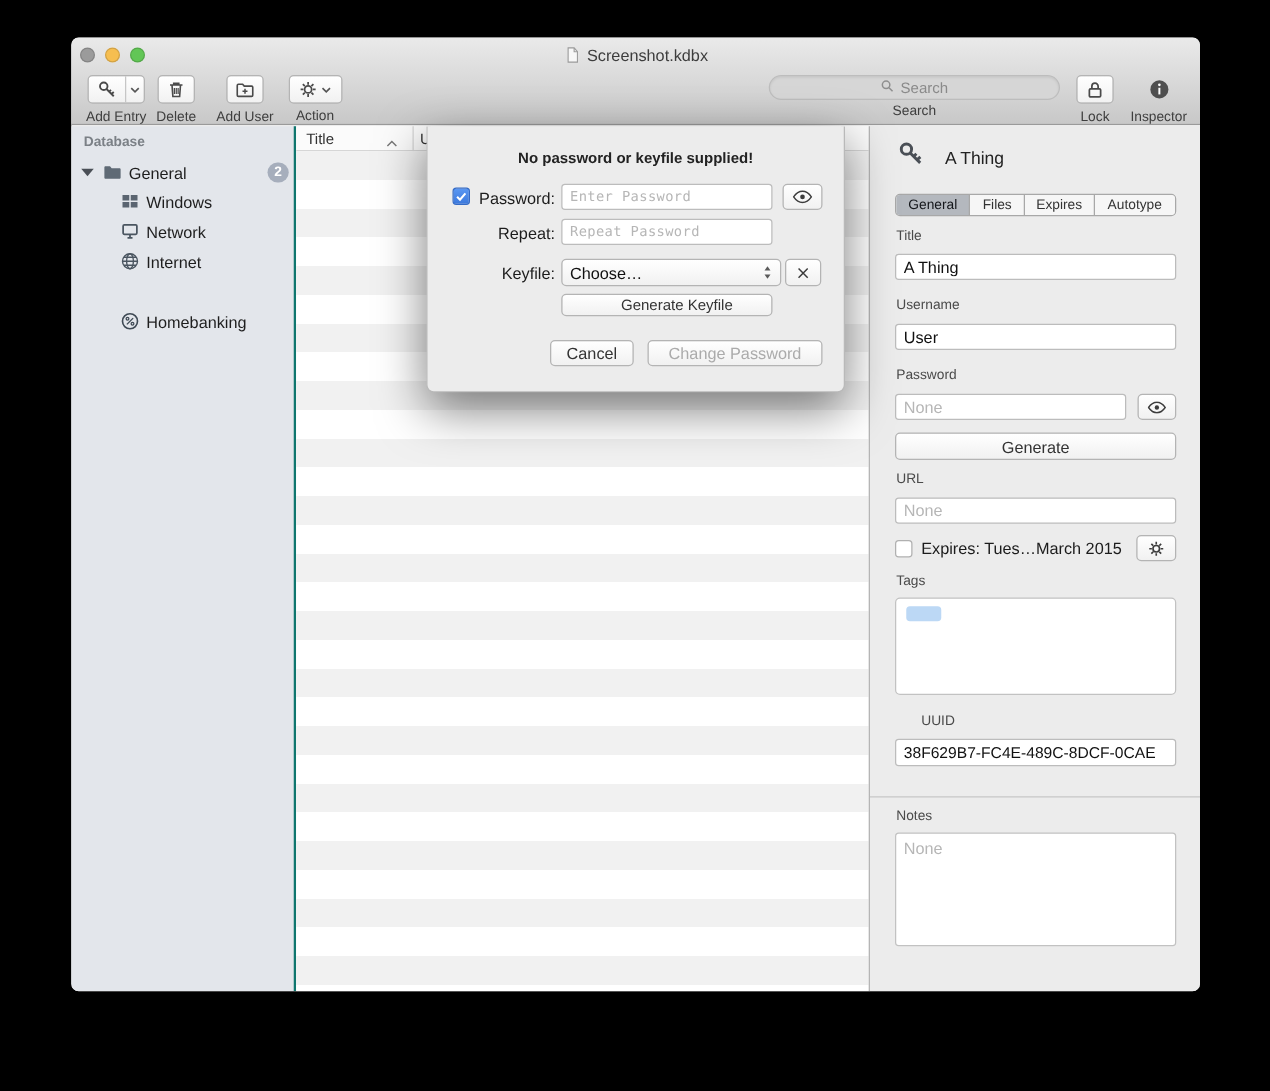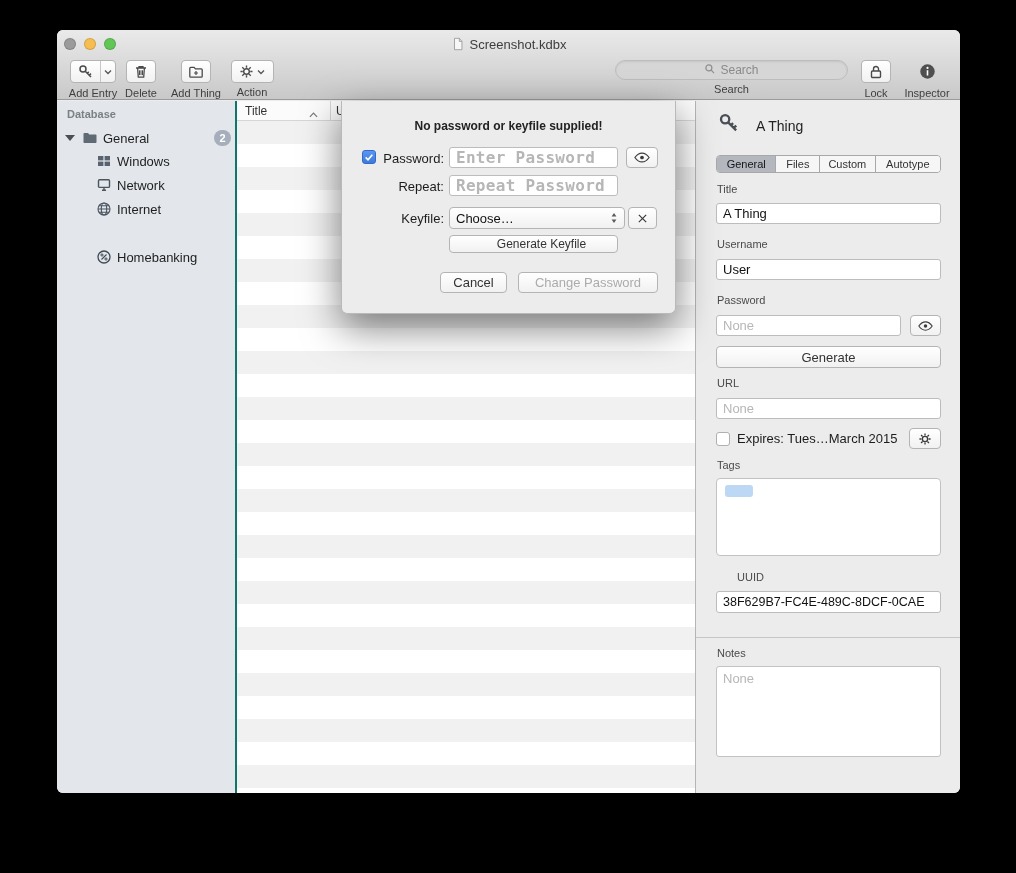--- a/index.html
+++ b/index.html
@@ -84,21 +84,21 @@
                font-size:13px; color:#111; padding:4px 6px; resize:none; outline:none; }
   .notesarea::placeholder { color:#b6b6b6; }
   .sep { position:absolute; left:0; width:265px; height:1px; background:#c6c6c6; }
 
   
   .sheet { position:absolute; left:284px; top:71px; width:335px; height:213px; background:#ececec;
            border:1px solid #b9b9b9; border-top:none; border-radius:0 0 6px 6px;
            box-shadow:0 14px 38px rgba(0,0,0,.5); z-index:50; }
   .sheet-msg { position:absolute; left:0; right:0; top:18px; text-align:center; font-size:12px; font-weight:bold; color:#222; }
   .sheet-label { position:absolute; width:66px; text-align:right; font-size:13px; color:#1c1c1c; }
-  .mono-field { font-family:"DejaVu Sans Mono",monospace; font-size:16px; letter-spacing:.3px;font-weight:bold; }
+  .mono-field { font-family:"DejaVu Sans Mono",monospace; font-size:11px; letter-spacing:.3px; }
   .popup { position:absolute; display:flex; align-items:center; font-size:13px; color:#111; padding:0 6px; }
   .popup .pop-arrows { margin-left:auto; }
   .popup svg { width:8px; height:12px; display:block; }
   .btn.disabled { color:#ababab; }
 </style>
 </head>
 <body>
 
 <div class="window">
 
@@ -149,21 +149,21 @@
       <div class="tb-label">Delete</div>
     </div>
 
     <div class="tb-item" style="left:110px; width:58px;">
       <span class="bezel plainbezel tb-icon">
         <svg viewBox="0 0 16 16">
             <path d="M1.8 4.3c0-.5.4-.9.9-.9h3.4l1.3 1.5h5.9c.5 0 .9.4.9.9v6.4c0 .5-.4.9-.9.9H2.7c-.5 0-.9-.4-.9-.9z" fill="none" stroke="#4a4a4a" stroke-width="1.3"></path>
             <path d="M8 7v4M6 9h4" stroke="#4a4a4a" stroke-width="1.2"></path>
           </svg>
       </span>
-      <div class="tb-label">Add Thing</div>
+      <div class="tb-label">Add User</div>
     </div>
 
     <div class="tb-item" style="left:172px; width:46px;">
       <span class="bezel action-bezel tb-icon">
         <span>
           <svg viewBox="0 0 16 16" style="width:15px;height:15px;">
               <g stroke="#4a4a4a" stroke-width="1.5" fill="none">
                 <circle cx="8" cy="8" r="3"></circle>
                 <path d="M8 1.6V4M8 12v2.4M1.6 8H4M12 8h2.4M3.5 3.5 5.2 5.2M10.8 10.8l1.7 1.7M12.5 3.5 10.8 5.2M5.2 10.8l-1.7 1.7"></path>
               </g>
@@ -301,21 +301,21 @@
               <circle cx="5.2" cy="4.6" r="3"></circle>
               <path d="M7.4 6.8 13.2 12.6M11.4 10.8l1.9-1.7M9.4 8.8l1.6-1.5"></path>
             </g>
           </svg>
       </span>
       <span class="insp-abs insp-title" style="left:60px; top:17px;">A Thing</span>
 
       <div class="insp-abs segmented" style="left:20px; top:54px; width:225px;">
         <span class="segment active" style="width:60px;">General</span>
         <span class="segment" style="width:44px;">Files</span>
-        <span class="segment" style="width:56px;">Custom</span>
+        <span class="segment" style="width:56px;">Expires</span>
         <span class="segment" style="width:65px;">Autotype</span>
       </div>
 
       <span class="insp-abs insp-label" style="left:21px; top:82px;">Title</span>
       <input class="insp-abs field" style="left: 20px; top: 102px; width: 225px; height: 21px;" value="A Thing">
 
       <span class="insp-abs insp-label" style="left:21px; top:137px;">Username</span>
       <input class="insp-abs field" style="left: 20px; top: 158px; width: 225px; height: 21px;" value="User">
 
       <span class="insp-abs insp-label" style="left:21px; top:193px;">Password</span>

